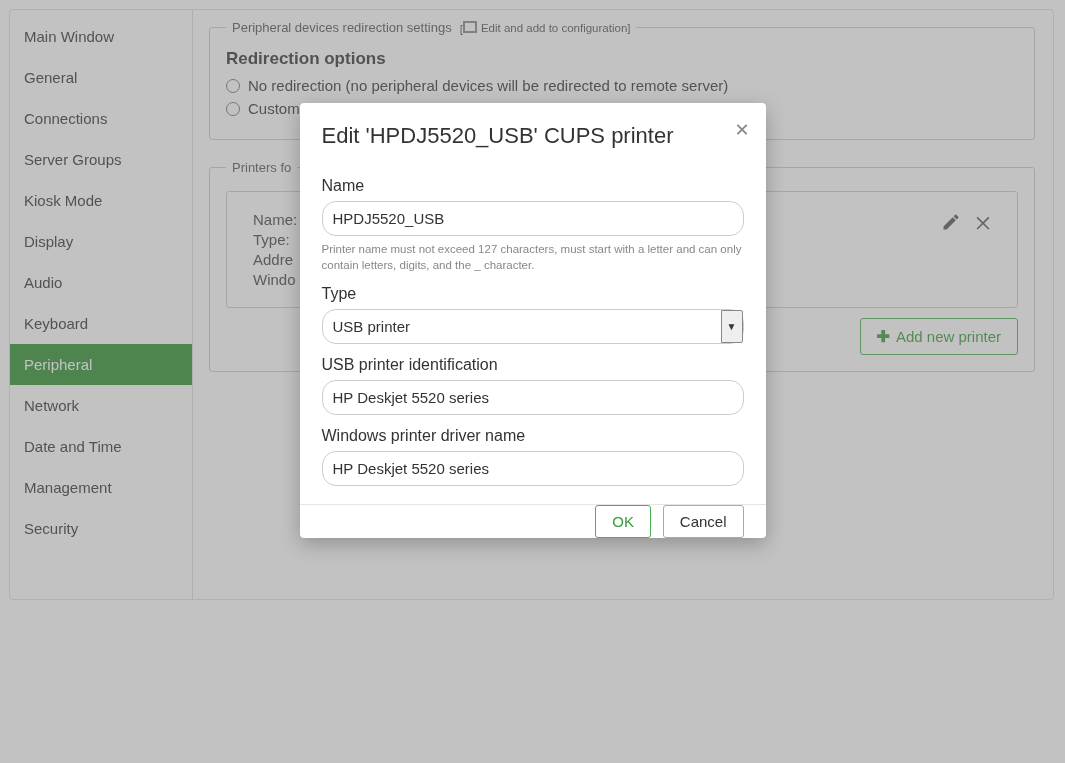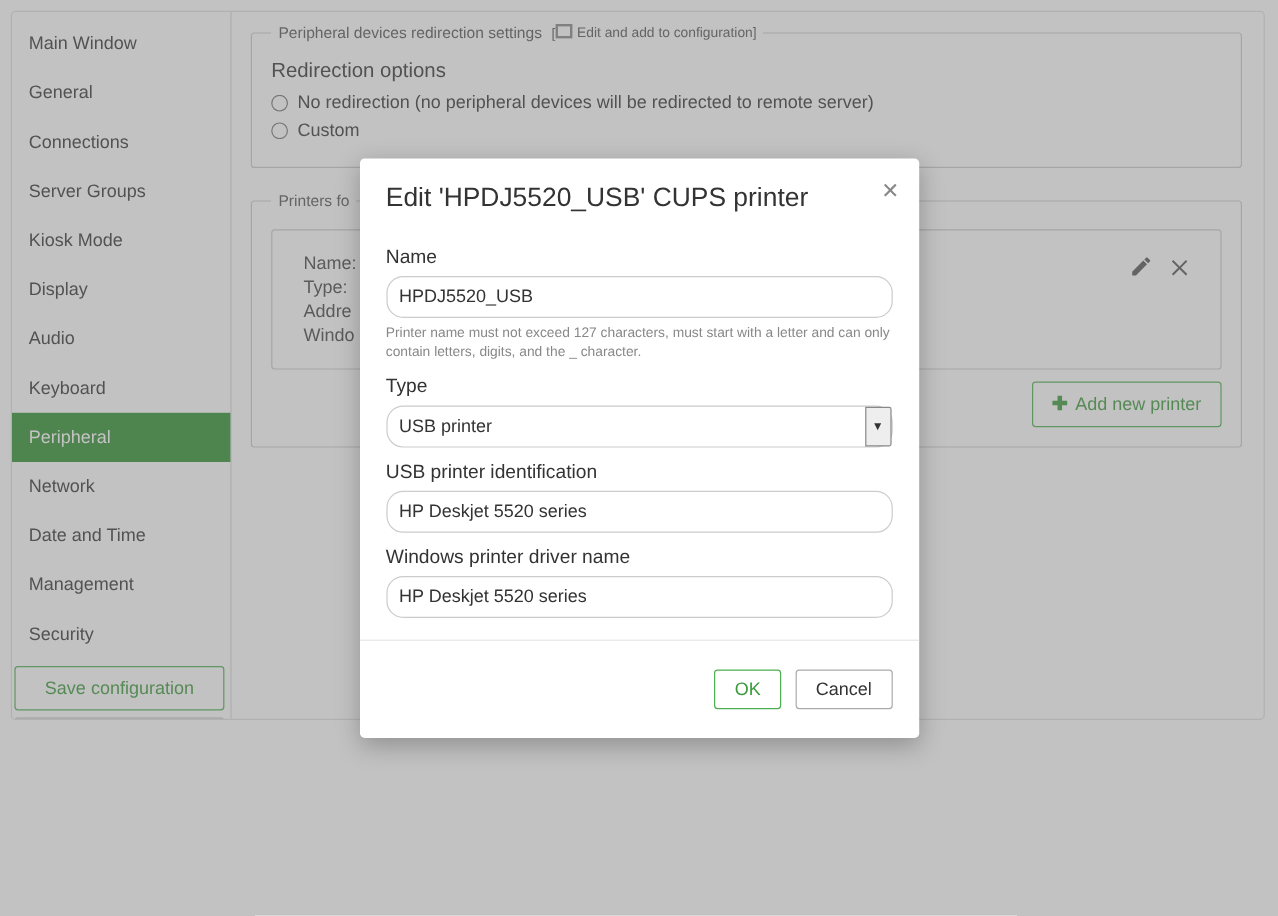--- a/index.html
+++ b/index.html
@@ -85,21 +85,21 @@
     color: #555;
     gap: 4px;
   }
   .edit-badge .box {
     width: 14px; height: 12px;
     border: 2px solid #888;
     display: inline-block;
   }
   .section-title {
     font-size: 17px;
-    font-weight: 400;
+    font-weight: 700;
     color: #333;
     margin: 4px 0 8px 0;
   }
   .radio-row {
     display: flex;
     align-items: center;
     gap: 8px;
     margin: 6px 0;
     font-size: 15px;
   }
@@ -126,21 +126,21 @@
   }
   .btn-add .plus { font-weight:bold; font-size:16px; }
 
   
   .overlay {
     position:absolute; inset:0;
     background: rgba(120,120,120,0.45);
   }
   .modal {
     position:absolute;
-    left: 50%; top: 132px;
+    left: 50%; top: 103px;
     transform: translateX(-50%);
     width: 466px;
     background:#fff;
     border-radius:4px;
     box-shadow: 0 6px 20px rgba(0,0,0,0.25);
   }
   .modal-header {
     padding: 20px 22px 10px 22px;
     position:relative;
   }
@@ -174,21 +174,21 @@
     pointer-events:none;
   }
   .helper-text {
     font-size:11.5px;
     color:#888;
     margin-top:6px;
     line-height:1.35;
   }
   .modal-footer {
     border-top:1px solid #e5e5e5;
-    padding:24px 22px;
+    padding:0 22px;
     text-align:right;
   }
   .btn-ok {
     border:1px solid #4caf50;
     color:#3a9a3a;
     background:#fff;
     padding:7px 16px;
     border-radius:3px;
     font-size:15px;
     cursor:pointer;
@@ -217,24 +217,20 @@
       <div class="nav-item">Server Groups</div>
       <div class="nav-item">Kiosk Mode</div>
       <div class="nav-item">Display</div>
       <div class="nav-item">Audio</div>
       <div class="nav-item">Keyboard</div>
       <div class="nav-item active">Peripheral</div>
       <div class="nav-item">Network</div>
       <div class="nav-item">Date and Time</div>
       <div class="nav-item">Management</div>
       <div class="nav-item">Security</div>
-    </div>
-    <div class="sidebar-buttons">
-      <button class="btn btn-save">Save configuration</button>
-      <button class="btn">Cancel</button>
     </div>
   </div>
 
   <div class="main">
     <fieldset class="panel">
       <legend>
         <span class="legend-inner">
           <span>Peripheral devices redirection settings</span>
           <span class="edit-badge">
             <span>[<span class="box"></span></span>

